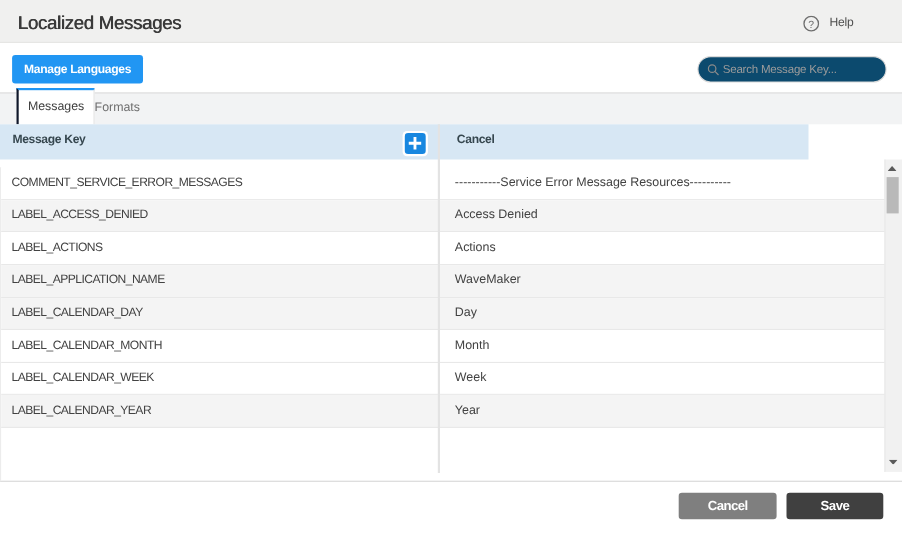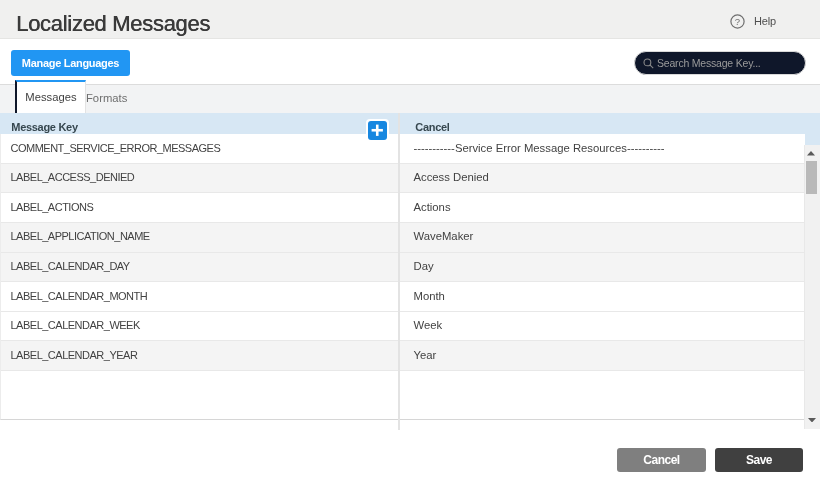--- a/index.html
+++ b/index.html
@@ -1,45 +1,45 @@
 <!DOCTYPE html>
 <html><head>
 <meta charset="utf-8">
 <style>
   * { margin:0; padding:0; box-sizing:border-box; }
   html,body { width:820px; height:489px; }
   body { font-family:"Liberation Sans",sans-serif; position:relative; background:#fff; overflow:hidden; }
   .abs { position:absolute; }
 
   .hdr { left:0; top:0; width:820px; height:39px; background:#f0f0ef; border-bottom:1px solid #e5e5e3; }
-  .title { left:16px; top:10.5px; font-size:22px; font-weight:400; color:#3a3a3a; letter-spacing:-0.3px; text-shadow:0.5px 0 0 #3a3a3a; }
+  .title { left:16px; top:10.5px; font-size:17px; font-weight:400; color:#3a3a3a; letter-spacing:-0.3px; text-shadow:0.5px 0 0 #3a3a3a; }
   .help { left:730px; top:14px; width:64px; height:16px; }
   .help .txt { position:absolute; left:24px; top:1px; font-size:11px; letter-spacing:-0.2px; color:#4f4f4f; }
 
   .btn-ml { left:11px; top:50px; width:119px; height:26px; background:#2196f3; border-radius:3px;
             color:#fff; font-size:11px; font-weight:700; letter-spacing:-0.3px; text-align:center; line-height:26px; }
 
   .search { left:634px; top:51px; width:172px; height:24px; border:1px solid #d9d9d9; border-radius:12px;
-            background:#0f172a; }
+            background:#0c4a6e; }
   .search .ph { position:absolute; left:22px; top:5px; font-size:10.5px; letter-spacing:-0.2px; color:#9b9b9b; }
 
   .tabstrip { left:0; top:84px; width:820px; height:28.5px; background:#f2f3f4; border-top:1px solid #dcdcdc; }
   .tab-active { left:15px; top:80px; width:71px; height:32.5px; background:#fff; border-top:2.5px solid #2196f3;
                 border-left:2px solid #0f172a; border-right:1px solid #e3e3e3;
                 font-size:11.25px; color:#3f3f3f; text-align:center; line-height:31px; }
   .tab-formats { left:86px; top:85px; width:67px; height:27px; font-size:11.25px; color:#6e6e6e;
                  line-height:26px; }
 
-  .gridhdr { left:0; top:112.5px; width:820px; height:32.3px; background:#d7e7f4; }
+  .gridhdr { left:0; top:112.5px; width:735px; height:32.3px; background:#d7e7f4; }
   .gh-key { position:absolute; left:11.3px; top:8.5px; font-size:11px; font-weight:700; letter-spacing:-0.3px; color:#36474f; }
   .gh-eng { position:absolute; left:415.3px; top:8.5px; font-size:11px; font-weight:700; letter-spacing:-0.3px; color:#36474f; }
   .plusbtn { position:absolute; left:366px; top:119px; width:22.5px; height:22.5px; background:#fff; border-radius:4px; }
   .plusbtn .inner { position:absolute; left:2px; top:2px; width:18.5px; height:18.5px; background:#1787e0; border-radius:3px; }
 
-  .grid { left:0; top:134px; width:820px; height:285.5px; border-bottom:1px solid #d6d6d6; overflow:hidden;
+  .grid { left:0; top:152px; width:820px; height:285.5px; border-bottom:1px solid #d6d6d6; overflow:hidden;
           border-left:1px solid #ececec; }
   .row { position:relative; width:803.6px; height:29.63px; background:#fff; border-bottom:1px solid #e8e8e8;
          display:flex; align-items:center; }
   .row.alt { background:#f4f4f4; }
   .row .k { position:absolute; left:9.5px; top:7.6px; font-size:11px; letter-spacing:-0.5px; color:#424242; white-space:nowrap; }
   .row .v { position:absolute; left:412.5px; top:7.5px; font-size:11.3px; color:#424242; white-space:nowrap; }
   .coldiv { left:398px; top:112.5px; width:2px; height:317px; background:#e3e3e3; }
 
   .sbar { left:803.6px; top:144.8px; width:16.4px; height:284.5px; background:#f1f1f1; border-left:1px solid #e8e8e8; }
   .sthumb { left:805.5px; top:160.8px; width:11.2px; height:33.5px; background:#b9b9b9; }

